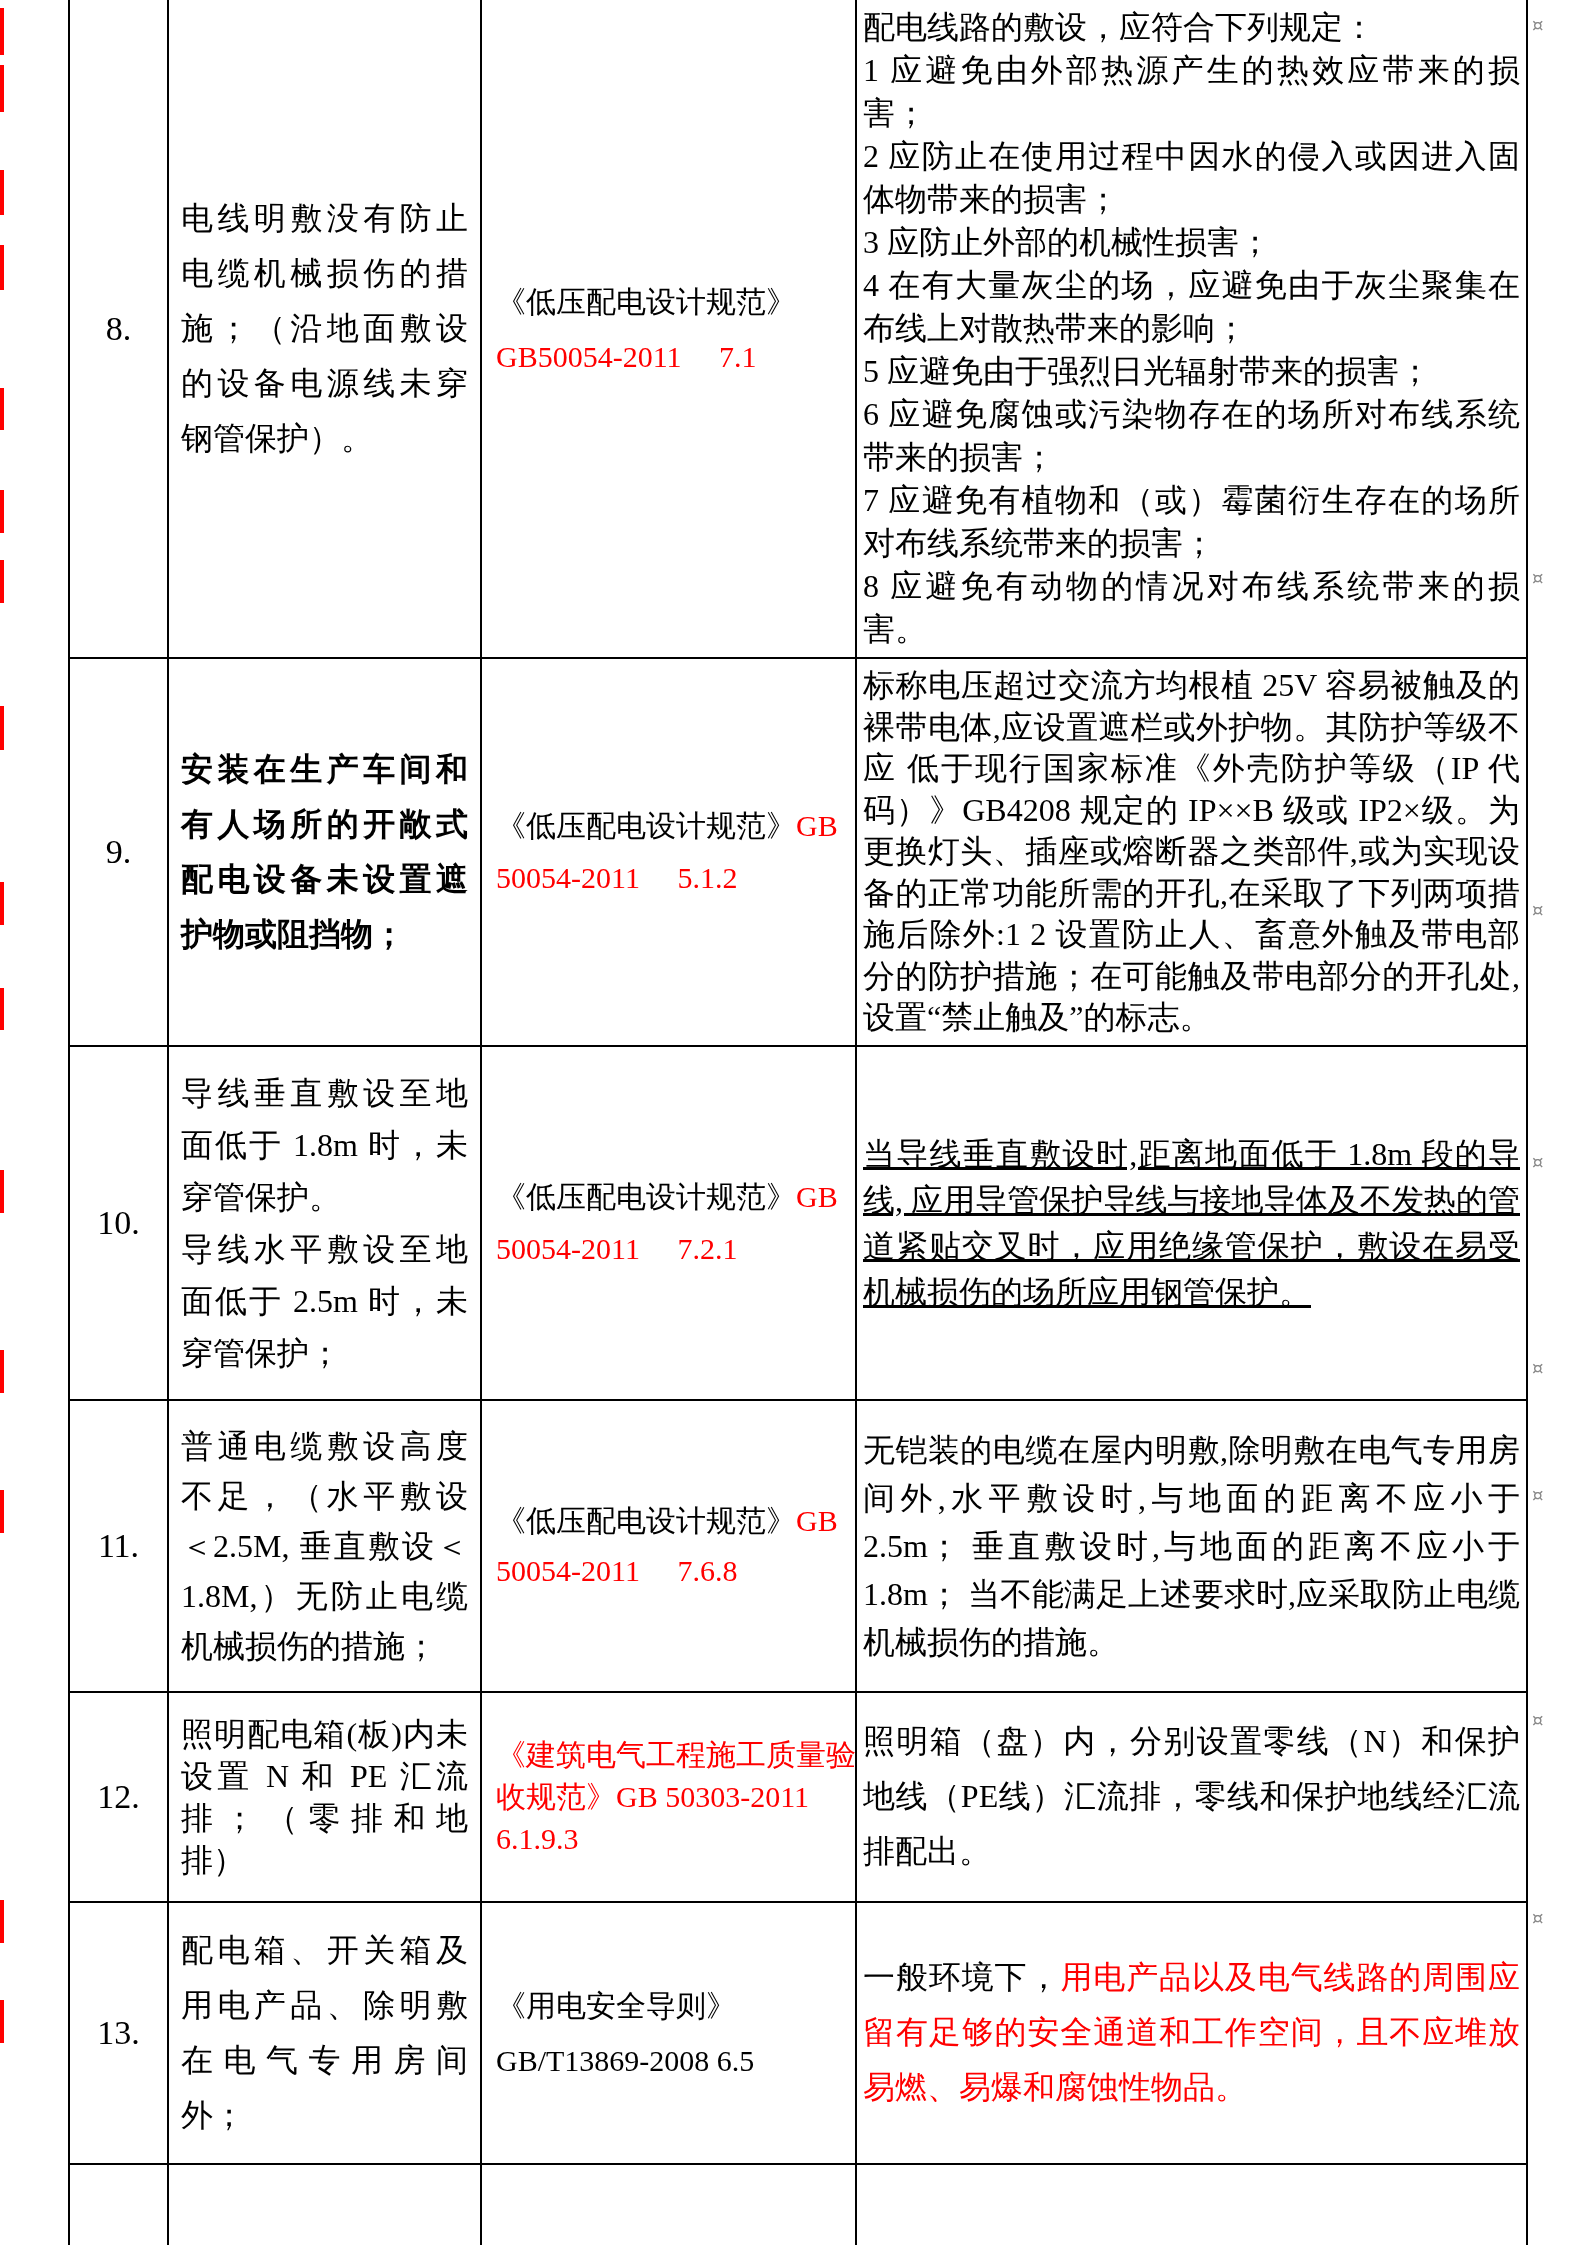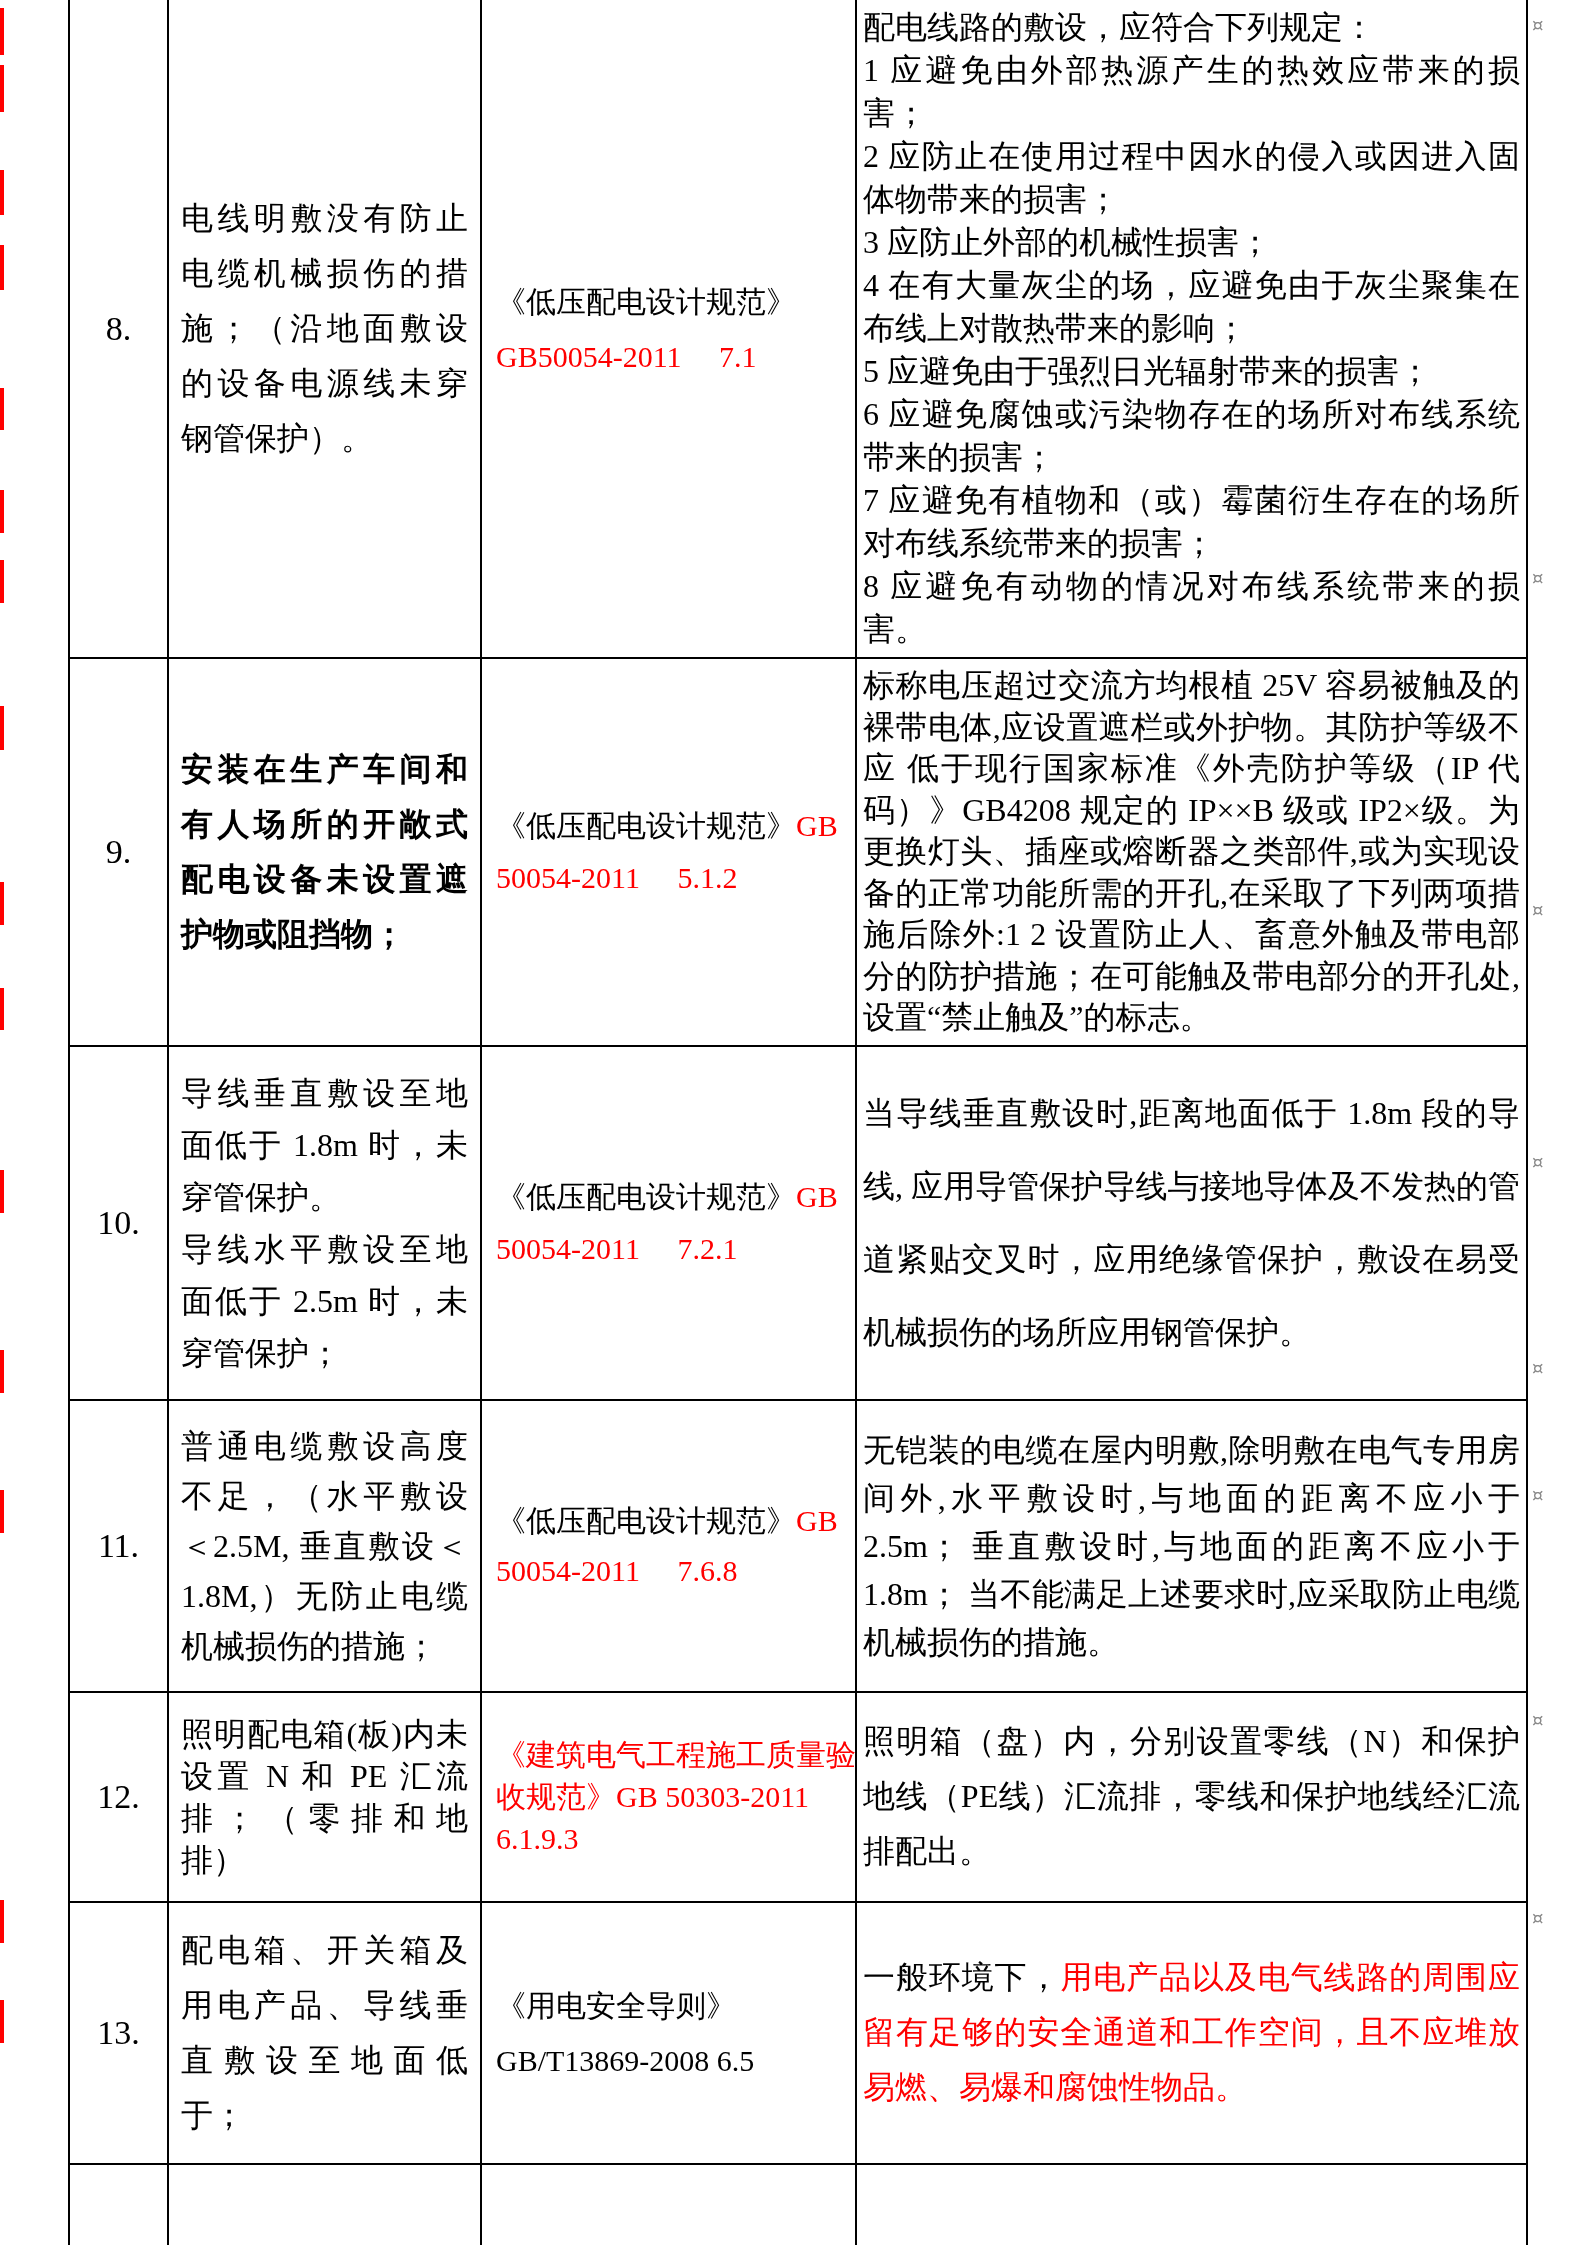--- a/index.html
+++ b/index.html
@@ -105,21 +105,21 @@
           <tr style="height: 252px;">
             <td class="c-num">10.</td>
             <td class="c-issue" style="line-height: 52px;">
               <div>导线垂直敷设至地面低于 1.8m 时，未穿管保护。</div>
               <div>导线水平敷设至地面低于 2.5m 时，未穿管保护；</div>
             </td>
             <td class="c-ref" style="line-height: 52px;">
               <div class="ref-line"><span>《低压配电设计规范》</span><span class="seg-red">GB</span></div>
               <div class="ref-line"><span class="seg-red">50054-2011　 7.2.1</span></div>
             </td>
-            <td class="c-reg" style="line-height: 73px;">
+            <td class="c-reg" style="line-height: 46px; text-decoration: underline;">
               <div><span>当导线垂直敷设时,距离地面低于 1.8m 段的导线, 应用导管保护导线与接地导体及不发热的管道紧贴交叉时，应用绝缘管保护，敷设在易受机械损伤的场所应用钢管保护。</span></div>
             </td>
           </tr>
           <tr style="height: 206px;">
             <td class="c-num">11.</td>
             <td class="c-issue" style="line-height: 50px;">
               <div>普通电缆敷设高度不足，（水平敷设＜2.5M, 垂直敷设＜1.8M,）无防止电缆机械损伤的措施；</div>
             </td>
             <td class="c-ref" style="line-height: 50px;">
               <div class="ref-line"><span>《低压配电设计规范》</span><span class="seg-red">GB</span></div>
@@ -139,21 +139,21 @@
               <div class="ref-line"><span class="seg-red">收规范》GB 50303-2011</span></div>
               <div class="ref-line"><span class="seg-red">6.1.9.3</span></div>
             </td>
             <td class="c-reg" style="line-height: 55px;">
               <div><span>照明箱（盘）内，分别设置零线（N）和保护地线（PE线）汇流排，零线和保护地线经汇流排配出。</span></div>
             </td>
           </tr>
           <tr style="height: 225px;">
             <td class="c-num">13.</td>
             <td class="c-issue" style="line-height: 55px;">
-              <div>配电箱、开关箱及用电产品、导线垂直敷设至地面低于；</div>
+              <div>配电箱、开关箱及用电产品、除明敷在电气专用房间外；</div>
             </td>
             <td class="c-ref" style="line-height: 55px; margin-left: 9px;">
               <div class="ref-line"><span>《用电安全导则》</span></div>
               <div class="ref-line"><span>GB/T13869-2008  6.5</span></div>
             </td>
             <td class="c-reg" style="line-height: 55px;">
               <div><span>一般环境下，</span><span class="seg-red">用电产品以及电气线路的周围应留有足够的安全通道和工作空间，且不应堆放易燃、易爆和腐蚀性物品。</span></div>
             </td>
           </tr>
           <tr style="height: 297px;">

